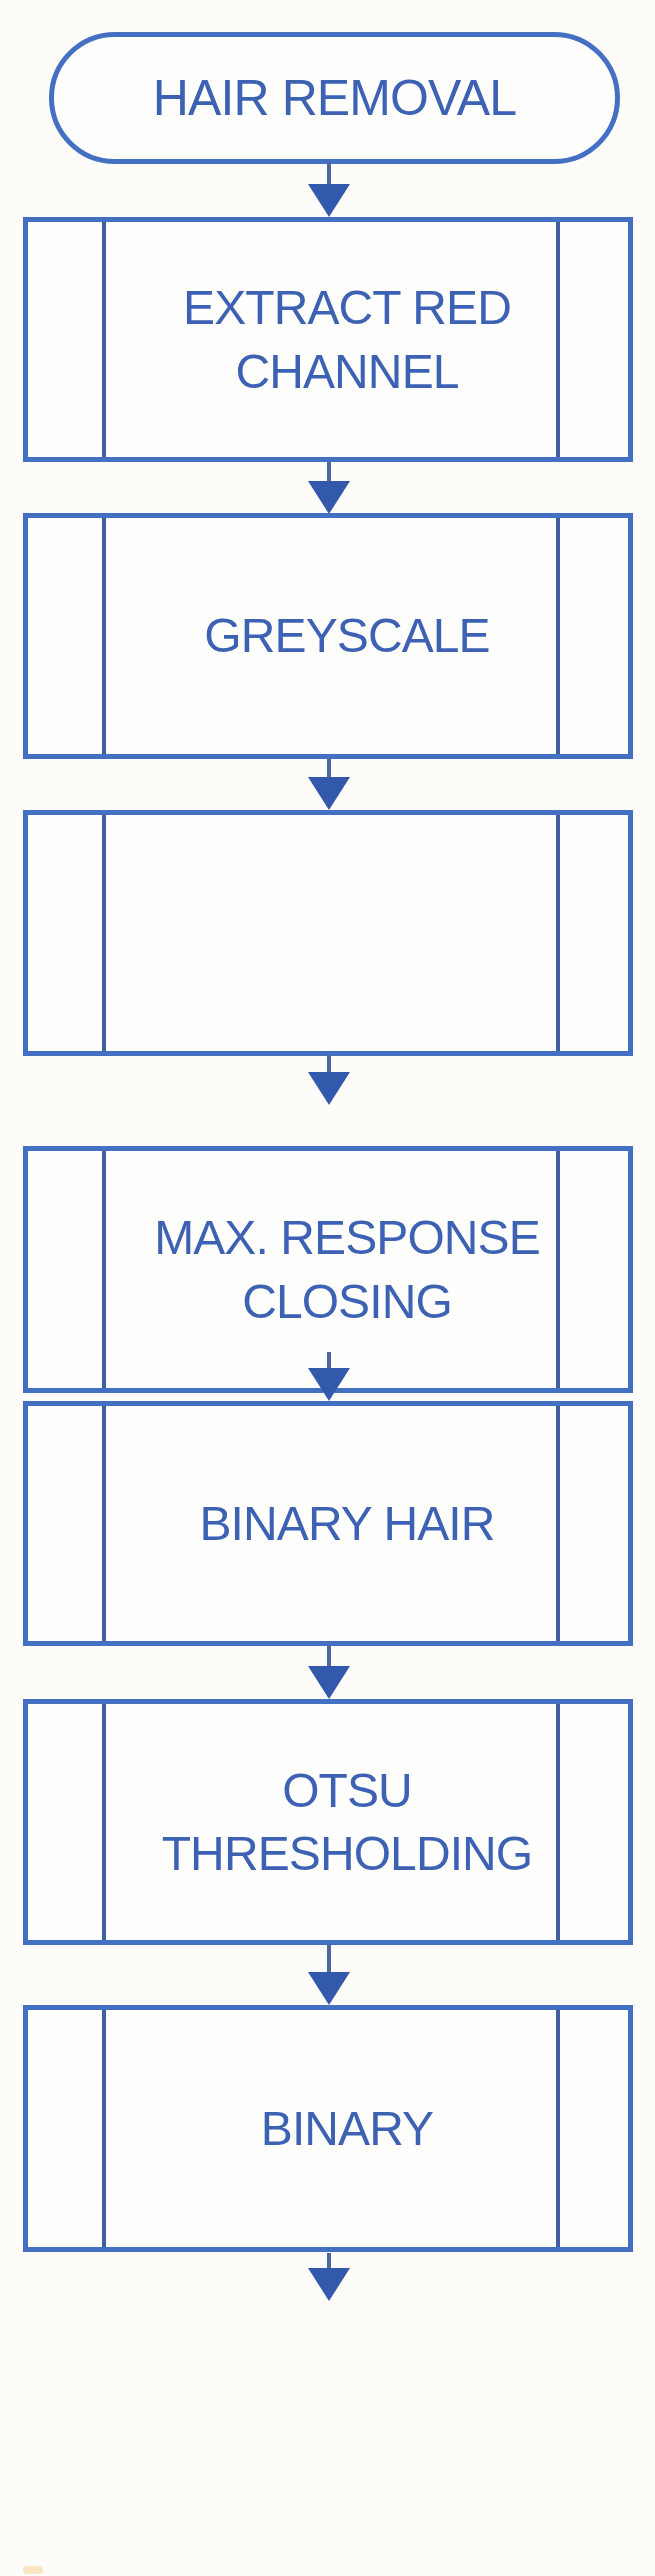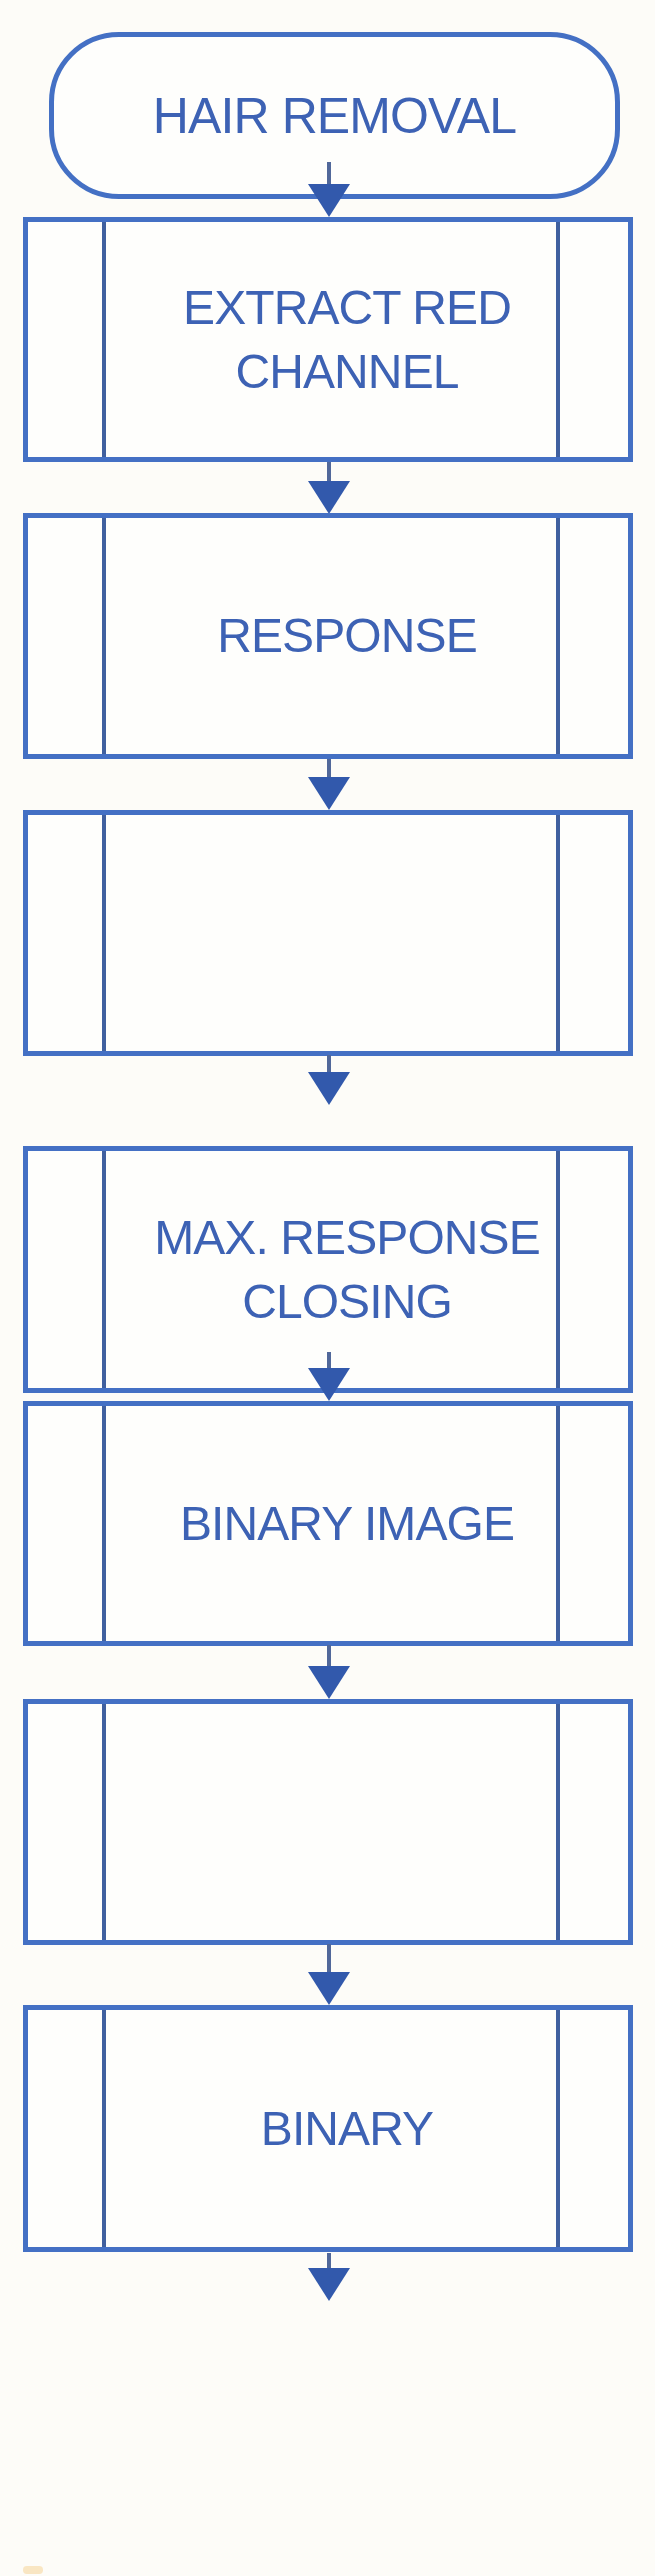--- a/index.html
+++ b/index.html
@@ -20,21 +20,21 @@
     position:relative;
     width:656px;
     height:2576px;
     background:var(--background);
     overflow:hidden;
   }
   
   .stadium{
     position:absolute;
     left:49px; top:32px;
-    width:571px; height:167px;
+    width:571px; height:132px;
     box-sizing:border-box;
     border:5.5px solid var(--outline);
     border-radius:70px;
     background:var(--node-fill);
     display:flex; align-items:center; justify-content:center;
   }
   .stadium .label{
     font-size:50px;
     color:var(--text);
     letter-spacing:-0.9px;
@@ -115,21 +115,21 @@
   </div>
 
   <div class="arrow" style="top:462px;height:52px">
     <div class="shaft"></div>
     <div class="head"></div>
   </div>
 
   <div class="pbox" style="top:513px;height:246px">
     <span class="bar left"></span>
     <span class="bar right"></span>
-    <div class="label">RESPONSE</div>
+    <div class="label">GREYSCALE</div>
   </div>
 
   <div class="arrow" style="top:759px;height:51px">
     <div class="shaft"></div>
     <div class="head"></div>
   </div>
 
   <div class="pbox" style="top:810px;height:246px">
     <span class="bar left"></span>
     <span class="bar right"></span>
@@ -147,31 +147,32 @@
   </div>
 
   <div class="arrow" style="top:1352px;height:49px">
     <div class="shaft"></div>
     <div class="head"></div>
   </div>
 
   <div class="pbox" style="top:1401px;height:245px">
     <span class="bar left"></span>
     <span class="bar right"></span>
-    <div class="label">BINARY IMAGE</div>
+    <div class="label">BINARY HAIR</div>
   </div>
 
   <div class="arrow" style="top:1645px;height:54px">
     <div class="shaft"></div>
     <div class="head"></div>
   </div>
 
   <div class="pbox" style="top:1699px;height:246px">
     <span class="bar left"></span>
     <span class="bar right"></span>
+    <div class="label">OTSU THRESHOLDING</div>
   </div>
 
   <div class="arrow" style="top:1944px;height:61px">
     <div class="shaft"></div>
     <div class="head"></div>
   </div>
 
   <div class="pbox" style="top:2005px;height:247px">
     <span class="bar left"></span>
     <span class="bar right"></span>

